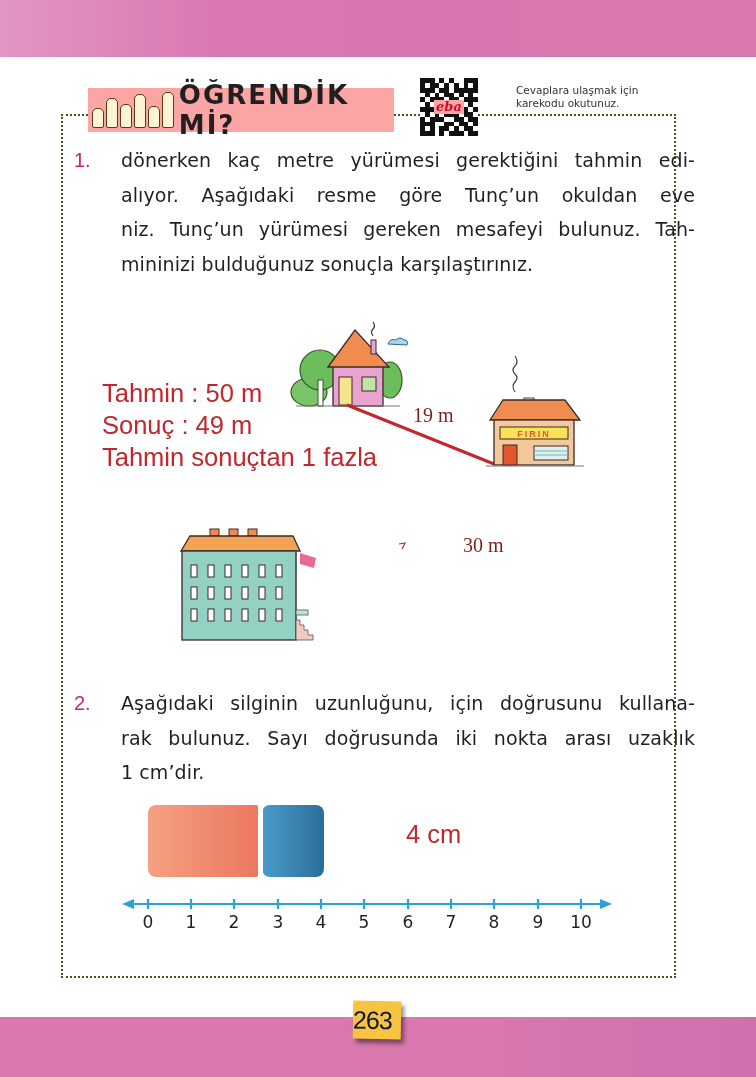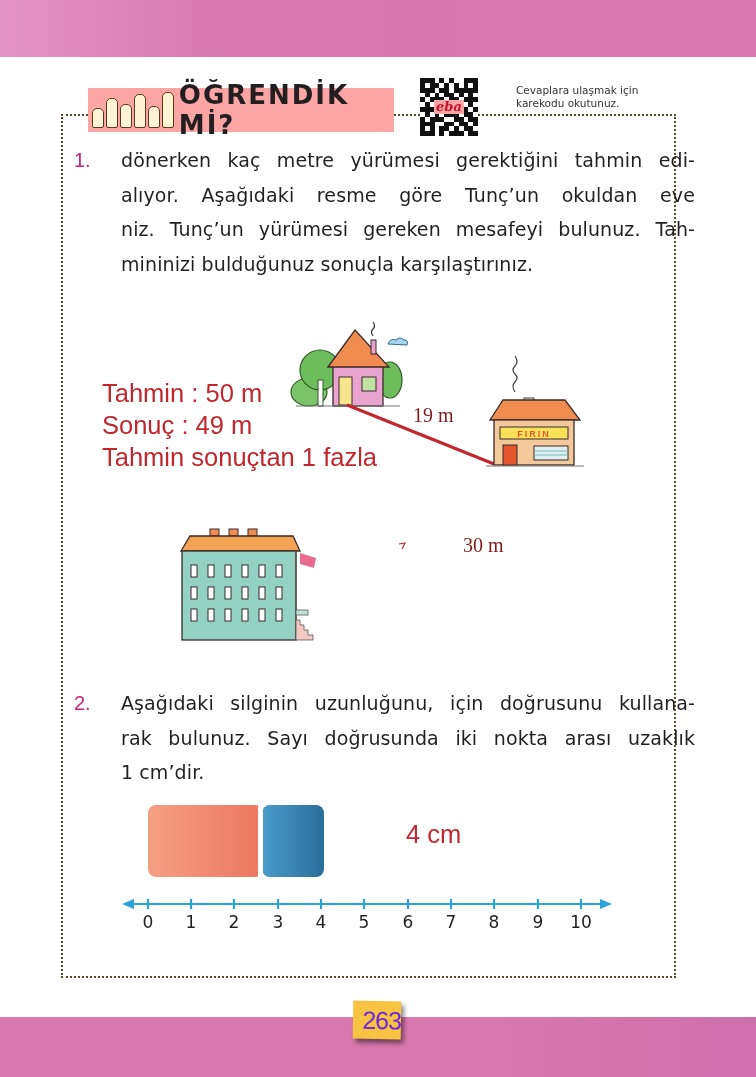--- a/index.html
+++ b/index.html
@@ -33,21 +33,21 @@
   .q-text span.last { text-align-last: left; }
 
   .answer { position: absolute; font-family: "Liberation Sans", sans-serif; color: #c1272d; font-size: 25.5px; line-height: 32px; }
 
   .dist-label { position: absolute; font-family: Liberation Serif, serif; font-size: 20px; color: #7f1d1d; }
 
   .numline-label { position: absolute; top: 912px; font-family: "DejaVu Sans", sans-serif; font-size: 17px; color: #231f20; width: 30px; text-align: center; }
 
   .page-num { position: absolute; left: 353px; top: 1001px; width: 48px; height: 38px; background: #f7c342;
     box-shadow: 3px 4px 4px rgba(0,0,0,0.45); transform: rotate(1deg);
-    font-family: "Liberation Sans", sans-serif; font-size: 25px; color: #6d28d9; text-align: right; line-height: 38px; letter-spacing: -1px; }
+    font-family: "Liberation Sans", sans-serif; font-size: 25px; color: #0f172a; text-align: left; line-height: 38px; letter-spacing: -1px; }
 </style>
 </head>
 <body>
 
 <div class="band-top"></div>
 <div class="band-bottom"></div>
 
 <div class="frame"></div>
 
 <div class="header-banner">

